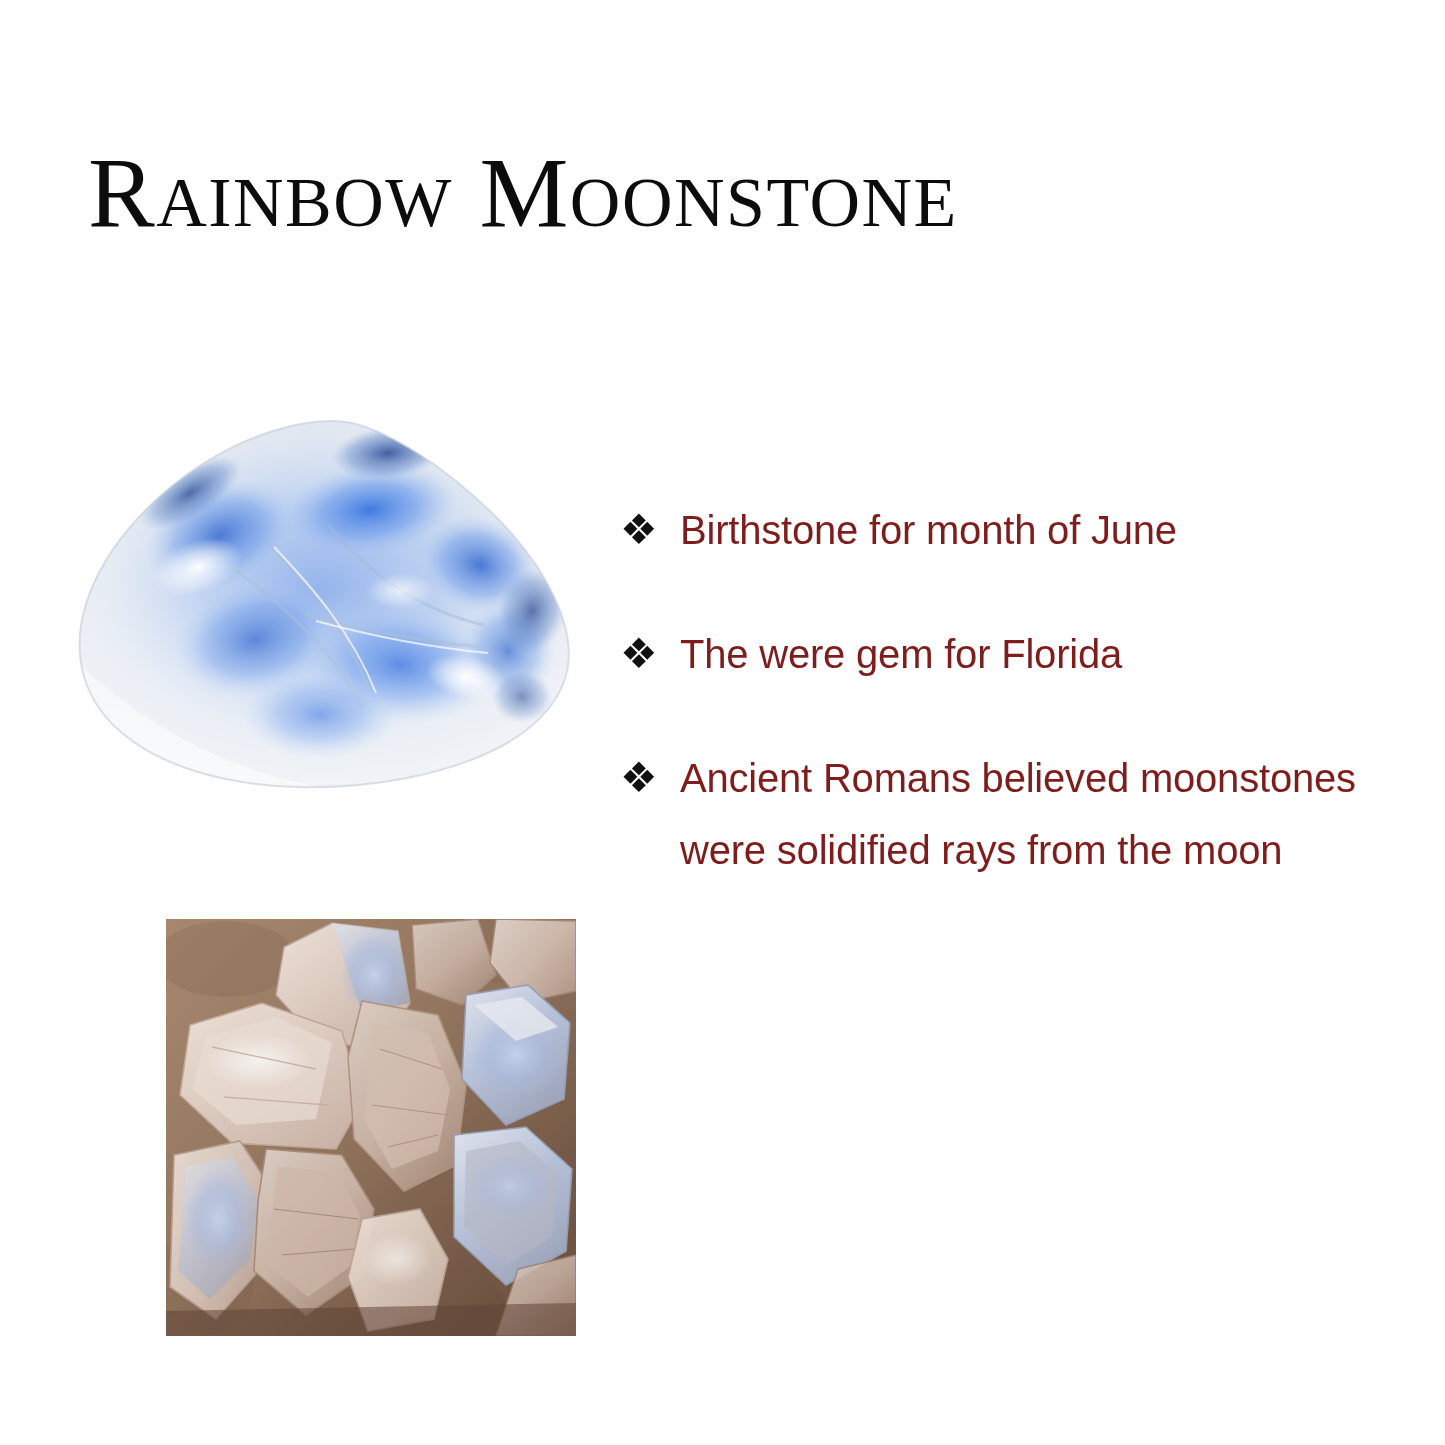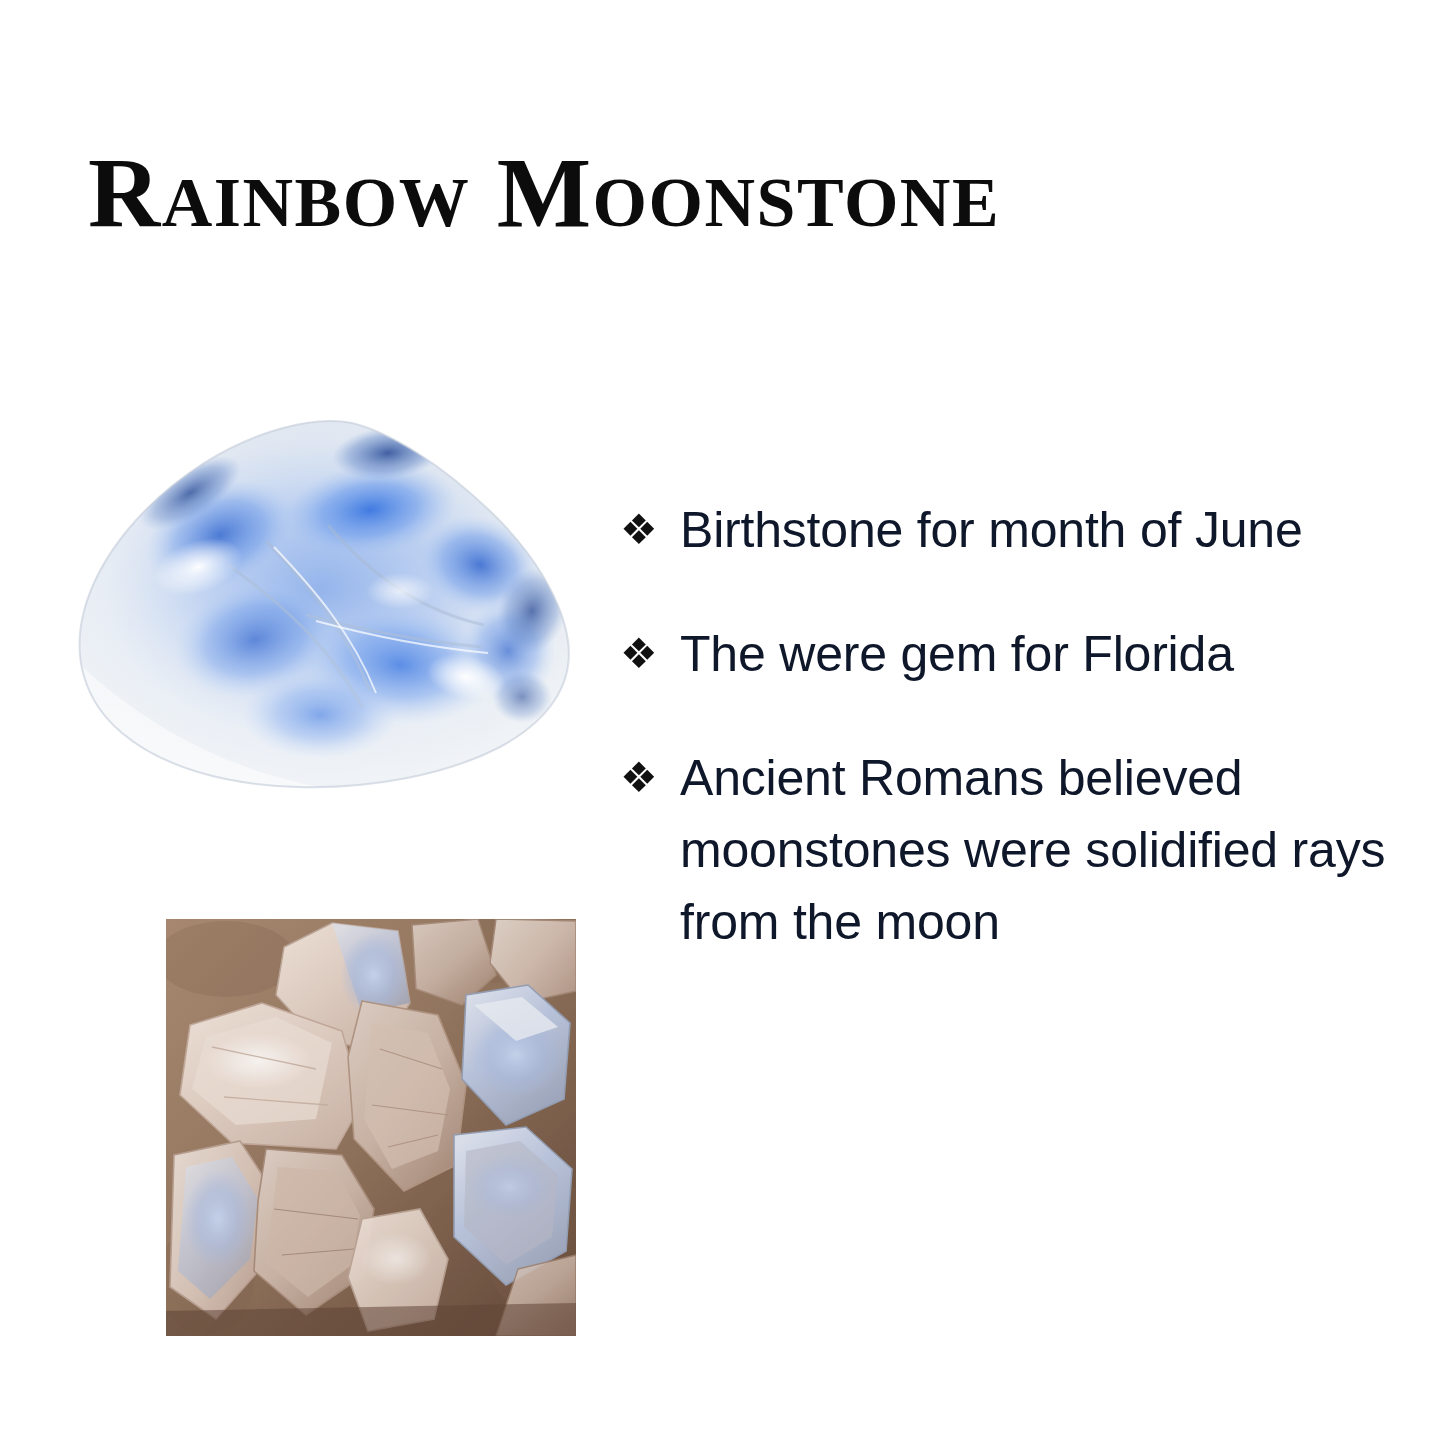--- a/index.html
+++ b/index.html
@@ -19,21 +19,21 @@
 
   
   #page-title {
     position: absolute;
     left: 88px;
     top: 128px;
     width: 1280px;
     height: 130px;
     font-family: "Liberation Serif", "DejaVu Serif", serif;
     font-size: 100px;
-    font-weight: 700;
+    font-weight: 400;
     font-variant: small-caps;
     letter-spacing: 1.5px;
     color: #0c0c0c;
     line-height: 130px;
     white-space: nowrap;
   }
 
   
   #cabochon-image {
     position: absolute;
@@ -74,23 +74,23 @@
     width: 60px;
     font-family: "DejaVu Sans", sans-serif;
     font-size: 42px;
     line-height: 72px;
     color: #111111;
     text-align: left;
   }
   .fact-text {
     flex: 1 1 auto;
     font-family: "Liberation Sans", sans-serif;
-    font-size: 50px;
+    font-size: 40px;
     line-height: 72px;
-    color: #0f172a;
+    color: #7f1d1d;
     letter-spacing: -0.2px;
   }
 </style>
 </head>
 <body>
 
 <div id="canvas">
 
   <div id="page-title">Rainbow Moonstone</div>
 

